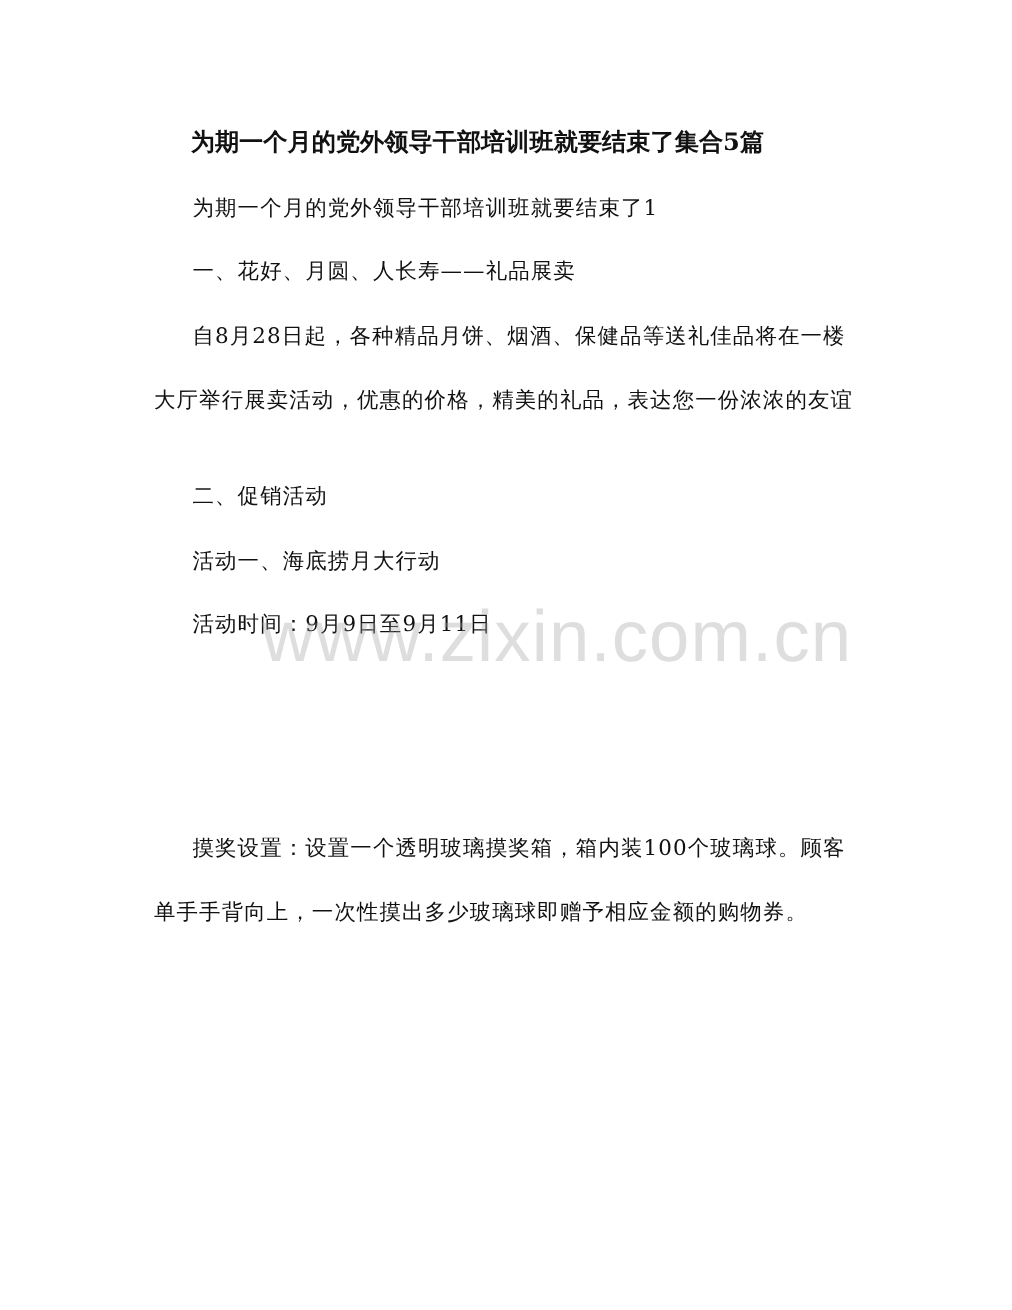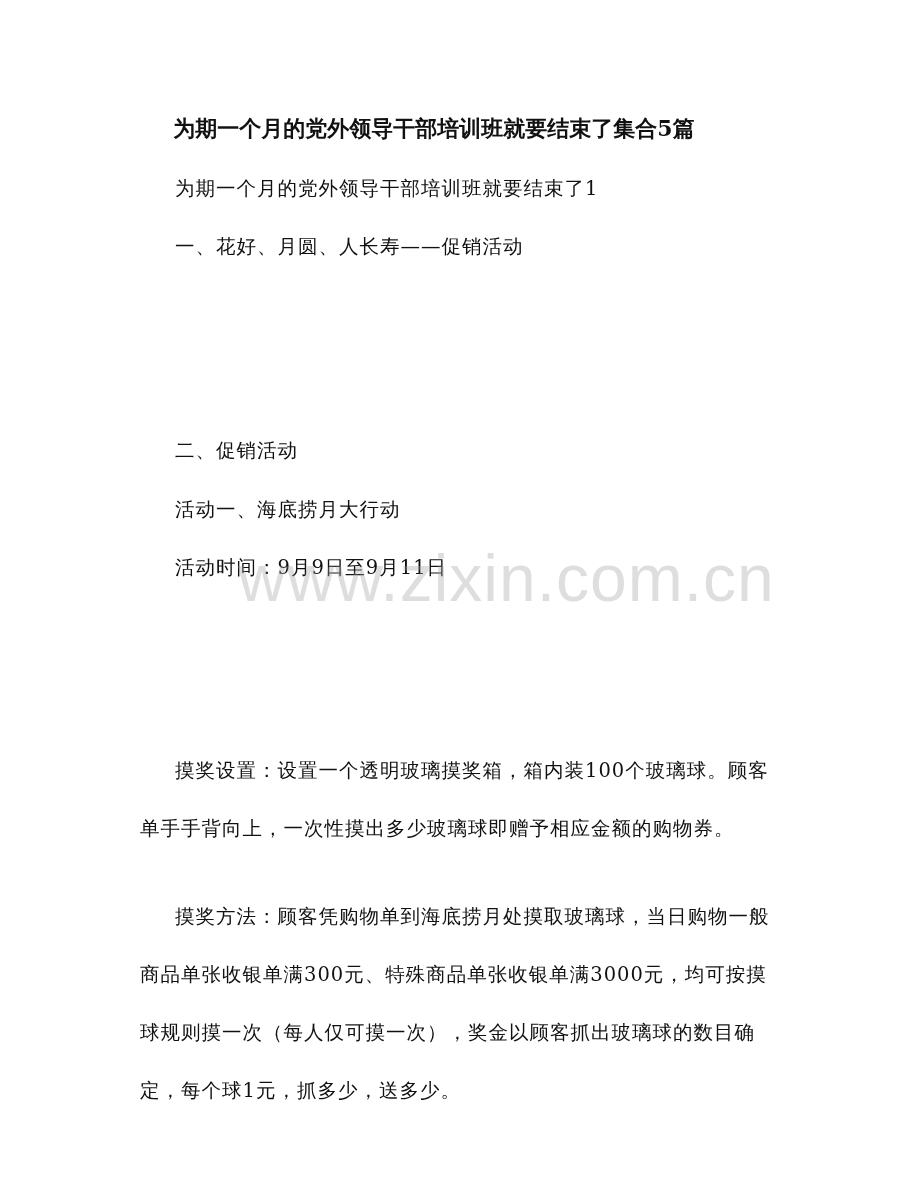--- a/index.html
+++ b/index.html
@@ -57,29 +57,29 @@
 </style>
 </head>
 <body>
 
 <div class="page">
 
   <div class="title">为期一个月的党外领导干部培训班就要结束了集合5篇</div>
 
   <p class="para single" style="top:160px;">为期一个月的党外领导干部培训班就要结束了1</p>
 
-  <p class="para single" style="top:218px;">一、花好、月圆、人长寿——促销活动</p>
+  <p class="para single" style="top:218px;">一、花好、月圆、人长寿——礼品展卖</p>
 
+  <p class="para" style="top:277px;">自8月28日起，各种精品月饼、烟酒、保健品等送礼佳品将在一楼大厅举行展卖活动，优惠的价格，精美的礼品，表达您一份浓浓的友谊</p>
 
   <p class="para single" style="top:422px;">二、促销活动</p>
 
   <p class="para single" style="top:481px;">活动一、海底捞月大行动</p>
 
   <p class="para single" style="top:539px;">活动时间：9月9日至9月11日</p>
 
 
   <p class="para" style="top:742px;">摸奖设置：设置一个透明玻璃摸奖箱，箱内装100个玻璃球。顾客单手手背向上，一次性摸出多少玻璃球即赠予相应金额的购物券。</p>
 
-  <p class="para" style="top:888px;">摸奖方法：顾客凭购物单到海底捞月处摸取玻璃球，当日购物一般商品单张收银单满300元、特殊商品单张收银单满3000元，均可按摸球规则摸一次（每人仅可摸一次），奖金以顾客抓出玻璃球的数目确定，每个球1元，抓多少，送多少。</p>
 
   <div class="watermark">www.zixin.com.cn</div>
 
 </div>
 
 </body></html>

